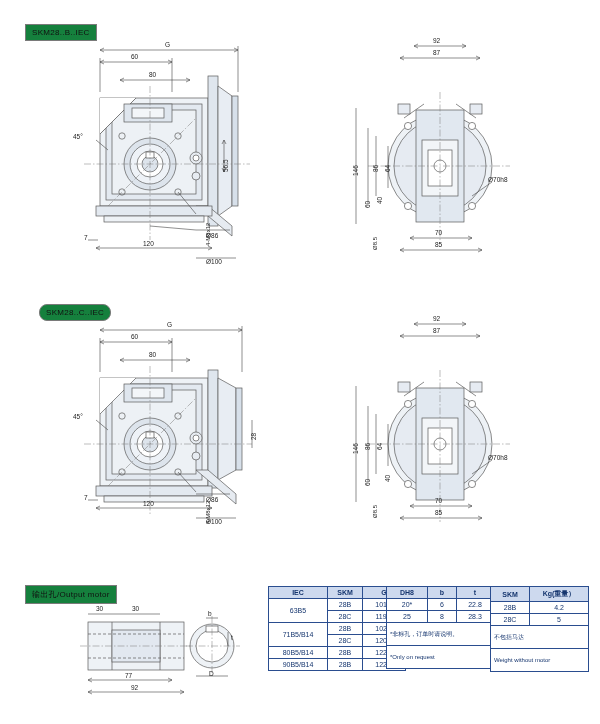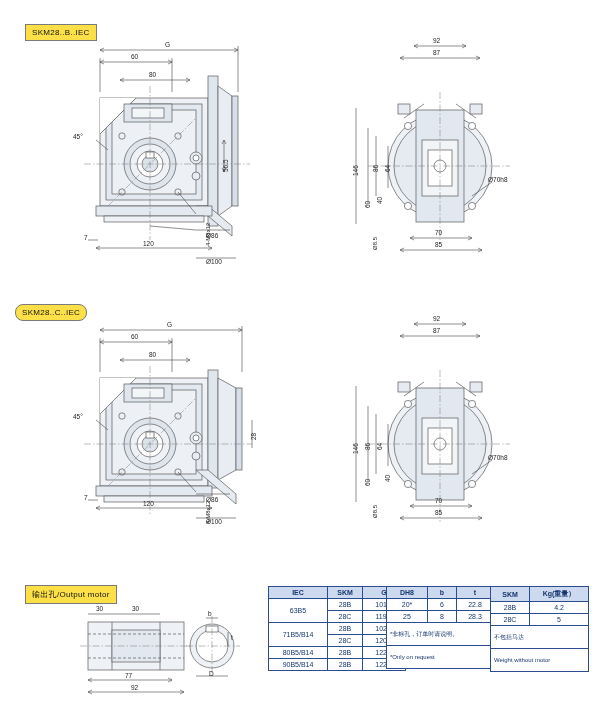--- a/index.html
+++ b/index.html
@@ -9,21 +9,21 @@
     font-family:"Liberation Sans", sans-serif;
     font-size:7px;
     color:#222;
     position:relative;
     overflow:hidden;
   }
   .root{position:absolute;left:0;top:0;width:600px;height:724px;}
   .tag{
     position:absolute;
     border:1px solid #7a7a7a;
-    background:#fde047;
+    background:#15803d;
     font-size:8px;
     padding:3px 6px;
     letter-spacing:.3px;
     color:#111;
   }
   .lbl{position:absolute;font-size:6.5px;color:#222;white-space:nowrap;}
   .lblv{position:absolute;font-size:6.5px;color:#222;white-space:nowrap;transform-origin:left top;transform:rotate(-90deg);}
   svg{position:absolute;left:0;top:0;overflow:visible;}
 
   
@@ -352,21 +352,21 @@
   <div class="lblv" style="left:352px;top:176px;">146</div>
   <div class="lblv" style="left:372px;top:172px;">86</div>
   <div class="lblv" style="left:384px;top:172px;">64</div>
   <div class="lblv" style="left:364px;top:208px;">60</div>
   <div class="lblv" style="left:376px;top:204px;">40</div>
   <div class="lblv" style="left:372px;top:250px;font-size:6px;">Ø8.5</div>
   <div class="lbl" style="left:435px;top:229px;">70</div>
   <div class="lbl" style="left:435px;top:241px;">85</div>
   <div class="lbl" style="left:488px;top:176px;">Ø70h8</div>
 
-  <div class="tag" style="left:15px;top:304px;border-radius:8px;">SKM28..C..IEC</div>
+  <div class="tag" style="left:39px;top:304px;border-radius:8px;">SKM28..C..IEC</div>
 
   <div class="lbl" style="left:131px;top:333px;">60</div>
   <div class="lbl" style="left:167px;top:321px;">G</div>
   <div class="lbl" style="left:149px;top:351px;">80</div>
   <div class="lblv" style="left:250px;top:440px;">28</div>
   <div class="lbl" style="left:73px;top:413px;">45°</div>
   <div class="lblv" style="left:205px;top:524px;font-size:6px;">4-M8x12</div>
   <div class="lbl" style="left:84px;top:494px;">7</div>
   <div class="lbl" style="left:143px;top:500px;">120</div>
   <div class="lbl" style="left:206px;top:496px;">Ø86</div>

